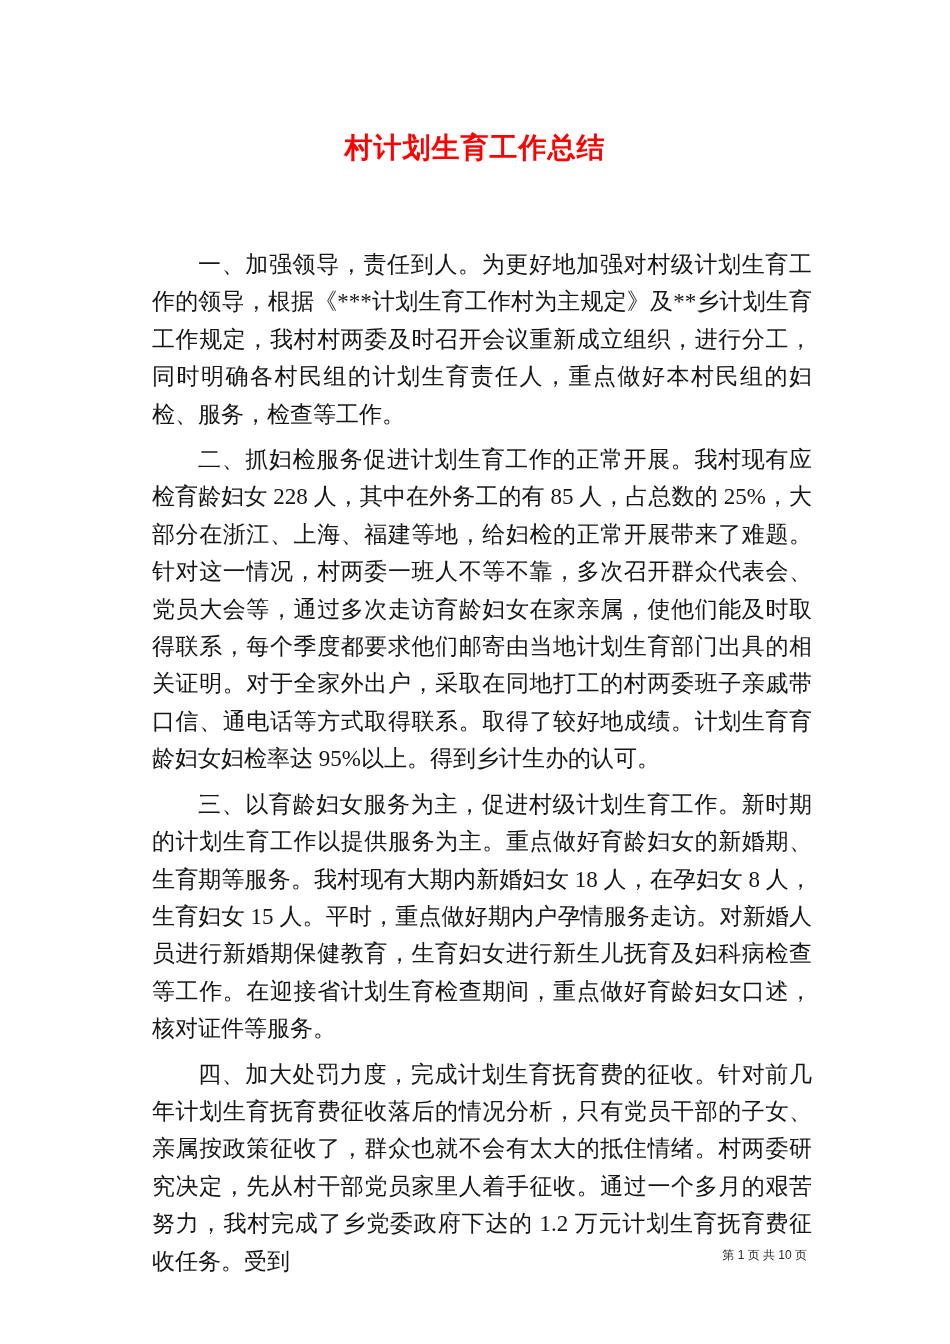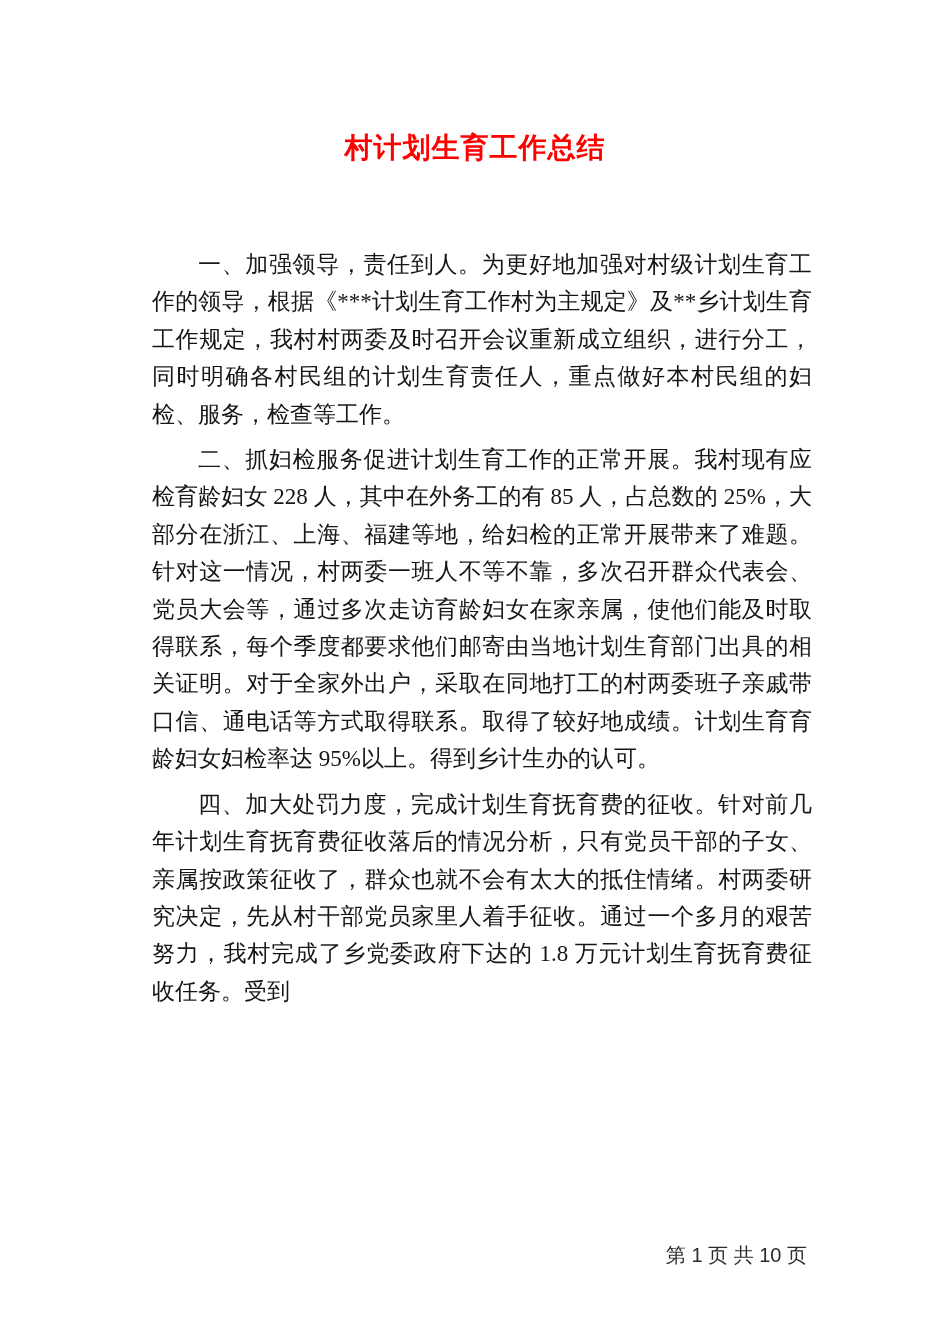--- a/index.html
+++ b/index.html
@@ -41,36 +41,37 @@
   }
   .doc-body p {
     margin: 8px;
     padding: 0;
     text-indent: 2em;
   }
   .doc-footer {
     position: absolute;
     top: 1246px;
     right: 143px;
-    font-size: 20px;
+    font-size: 12px;
     line-height: 18px;
     color: #2b2b2b;
     font-family: "Liberation Sans", "DejaVu Sans", sans-serif;
     white-space: nowrap;
     margin-left: 12px;
   }
 </style>
 </head>
 <body>
 
 <div class="page">
 
   <h1 class="doc-title" style="color: rgb(255, 0, 0);">村计划生育工作总结</h1>
 
   <div class="doc-body">
     <p>一、加强领导，责任到人。为更好地加强对村级计划生育工作的领导，根据《***计划生育工作村为主规定》及**乡计划生育工作规定，我村村两委及时召开会议重新成立组织，进行分工，同时明确各村民组的计划生育责任人，重点做好本村民组的妇检、服务，检查等工作。</p>
     <p>二、抓妇检服务促进计划生育工作的正常开展。我村现有应检育龄妇女 228 人，其中在外务工的有 85 人，占总数的 25%，大部分在浙江、上海、福建等地，给妇检的正常开展带来了难题。针对这一情况，村两委一班人不等不靠，多次召开群众代表会、党员大会等，通过多次走访育龄妇女在家亲属，使他们能及时取得联系，每个季度都要求他们邮寄由当地计划生育部门出具的相关证明。对于全家外出户，采取在同地打工的村两委班子亲戚带口信、通电话等方式取得联系。取得了较好地成绩。计划生育育龄妇女妇检率达 95%以上。得到乡计生办的认可。</p>
-    <p>四、加大处罚力度，完成计划生育抚育费的征收。针对前几年计划生育抚育费征收落后的情况分析，只有党员干部的子女、亲属按政策征收了，群众也就不会有太大的抵住情绪。村两委研究决定，先从村干部党员家里人着手征收。通过一个多月的艰苦努力，我村完成了乡党委政府下达的 1.8 万元计划生育抚育费征收任务。受到</p>
+    <p>三、以育龄妇女服务为主，促进村级计划生育工作。新时期的计划生育工作以提供服务为主。重点做好育龄妇女的新婚期、生育期等服务。我村现有大期内新婚妇女 18 人，在孕妇女 8 人，生育妇女 15 人。平时，重点做好期内户孕情服务走访。对新婚人员进行新婚期保健教育，生育妇女进行新生儿抚育及妇科病检查等工作。在迎接省计划生育检查期间，重点做好育龄妇女口述，核对证件等服务。</p>
+    <p>四、加大处罚力度，完成计划生育抚育费的征收。针对前几年计划生育抚育费征收落后的情况分析，只有党员干部的子女、亲属按政策征收了，群众也就不会有太大的抵住情绪。村两委研究决定，先从村干部党员家里人着手征收。通过一个多月的艰苦努力，我村完成了乡党委政府下达的 1.2 万元计划生育抚育费征收任务。受到</p>
   </div>
 
   <div class="doc-footer">第 1 页 共 10 页</div>
 
 </div>
 
 </body></html>

